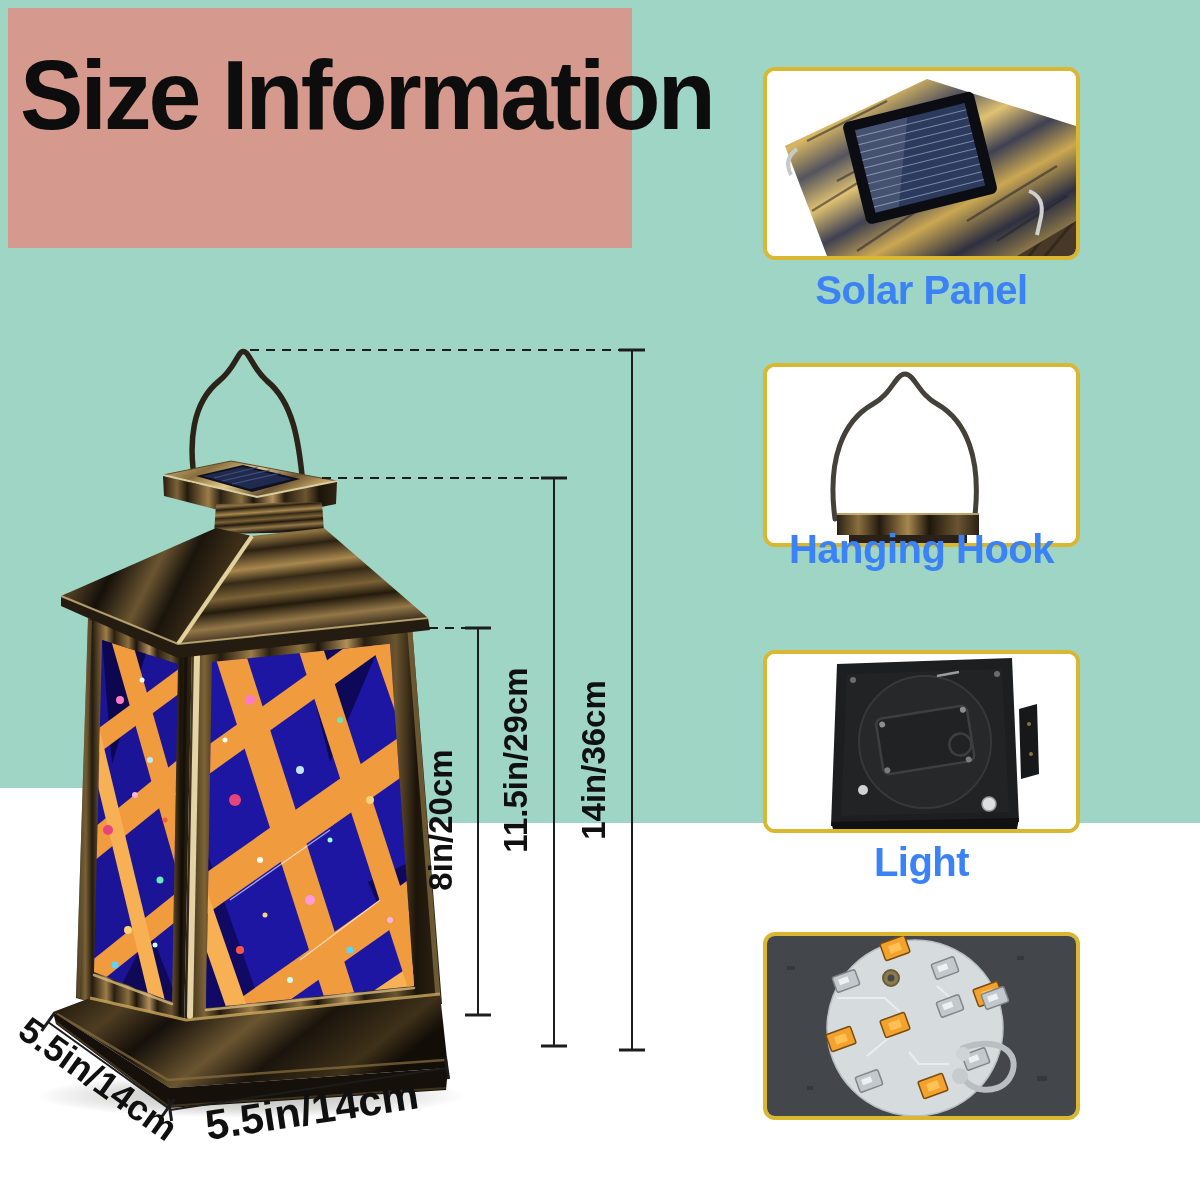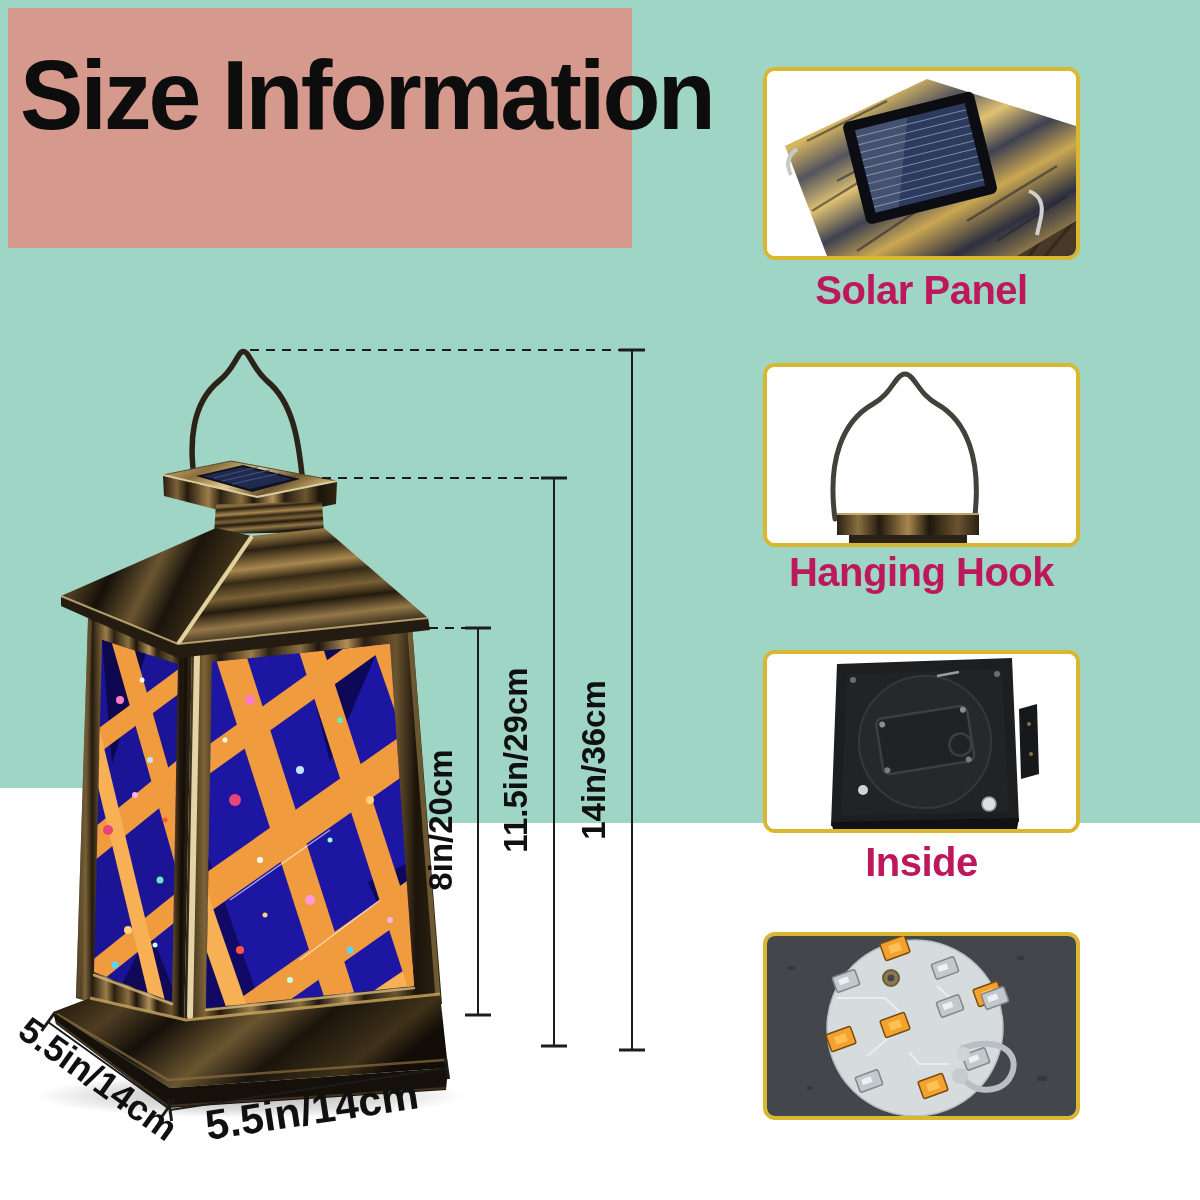--- a/index.html
+++ b/index.html
@@ -20,24 +20,24 @@
     position:absolute;left:763px;width:317px;box-sizing:border-box;
     border:4px solid #d9b730;border-radius:12px;background:#ffffff;overflow:hidden;
   }
   .photo svg{display:block;width:100%;height:100%;}
   .ph-solar{top:67px;height:193px;}
   .ph-hook{top:363px;height:184px;}
   .ph-switch{top:650px;height:183px;}
   .ph-led{top:932px;height:188px;}
   .feature-label{
     position:absolute;left:763px;width:317px;text-align:center;
-    font-size:40px;font-weight:bold;color:#be185d;letter-spacing:-0.5px;white-space:nowrap;
+    font-size:40px;font-weight:bold;color:#3b82f6;letter-spacing:-0.5px;white-space:nowrap;
   }
   .fl-solar{top:268px;}
-  .fl-hook{top:550px;}
+  .fl-hook{top:527px;}
   .fl-switch{top:840px;}
   .fl-led{top:1124px;}
   .dim-text{font-weight:bold;fill:#101010;}
 </style>
 </head>
 <body>
 
 <div class="canvas">
 
   <div class="bg-teal"></div>
@@ -327,21 +327,21 @@
       <circle cx="96" cy="136" r="5" fill="#cfd1d3"></circle>
       <circle cx="222" cy="150" r="7" fill="#dcdee0" stroke="#9a9c9e" stroke-width="1.5"></circle>
       <circle cx="86" cy="26" r="3" fill="#6a6c6e"></circle>
         <circle cx="230" cy="20" r="3" fill="#6a6c6e"></circle>
       <path d="M170 22 l22 -4" stroke="#9a9c9e" stroke-width="2.5"></path>
       <polygon points="252,55 270,50 272,120 254,125" fill="#17181a"></polygon>
       <circle cx="262" cy="70" r="2" fill="#8a7342"></circle>
         <circle cx="264" cy="100" r="2" fill="#8a7342"></circle>
     </svg>
   </div>
-  <div class="feature-label fl-switch">Inside</div>
+  <div class="feature-label fl-switch">Light</div>
 
   <div class="photo ph-led">
     <svg viewBox="0 0 309 180" preserveAspectRatio="none">
       <rect width="309" height="180" fill="#43464b"></rect>
       <g fill="#35383c">
           <rect x="20" y="30" width="8" height="4"></rect>
           <rect x="270" y="140" width="10" height="5"></rect>
           <rect x="40" y="150" width="6" height="4"></rect>
           <rect x="250" y="20" width="7" height="4"></rect>
         </g>

